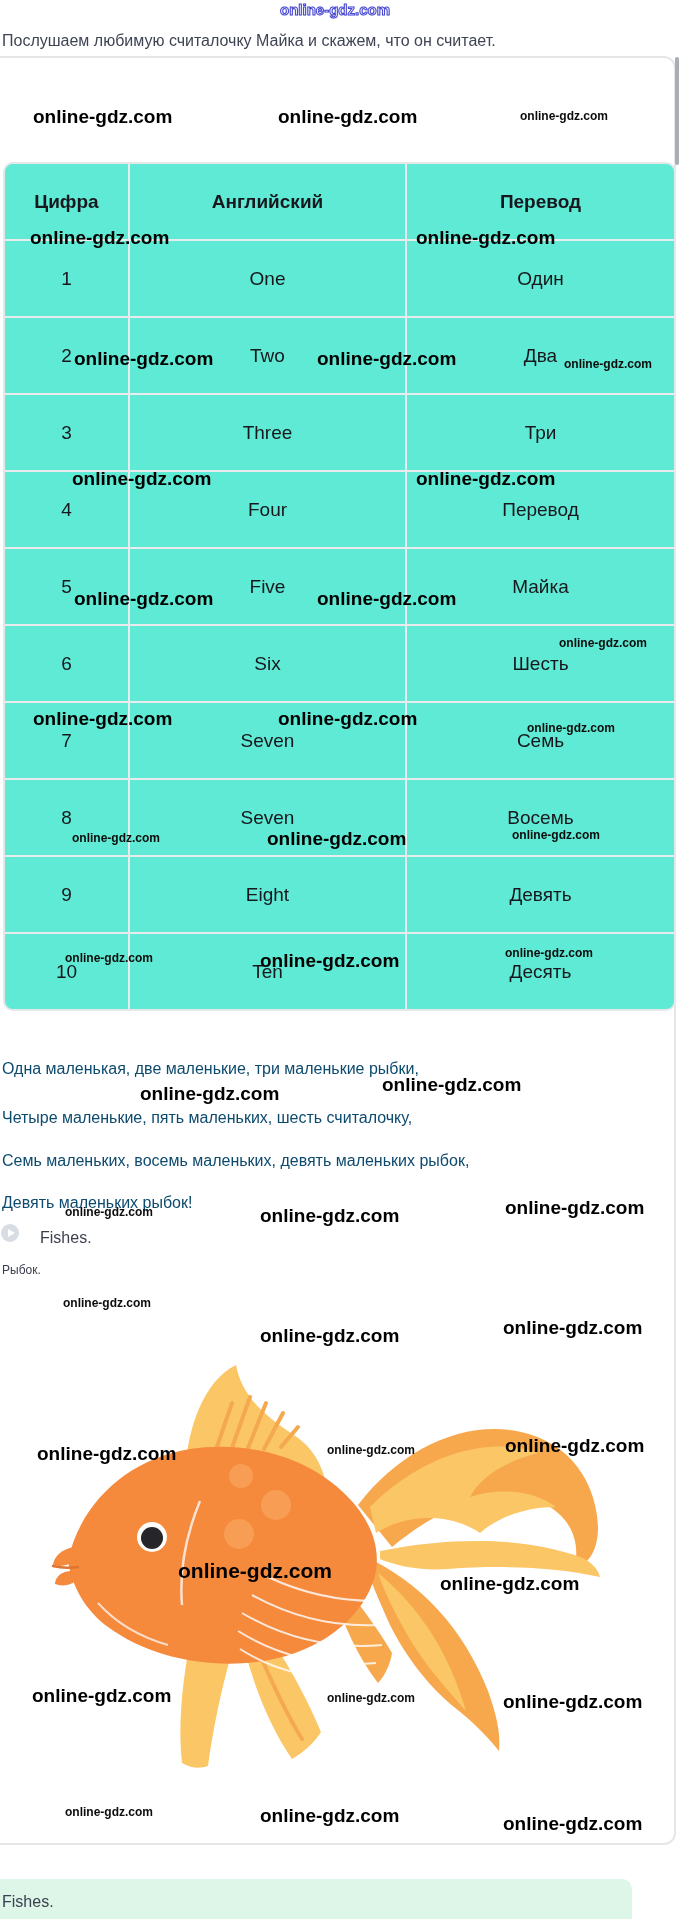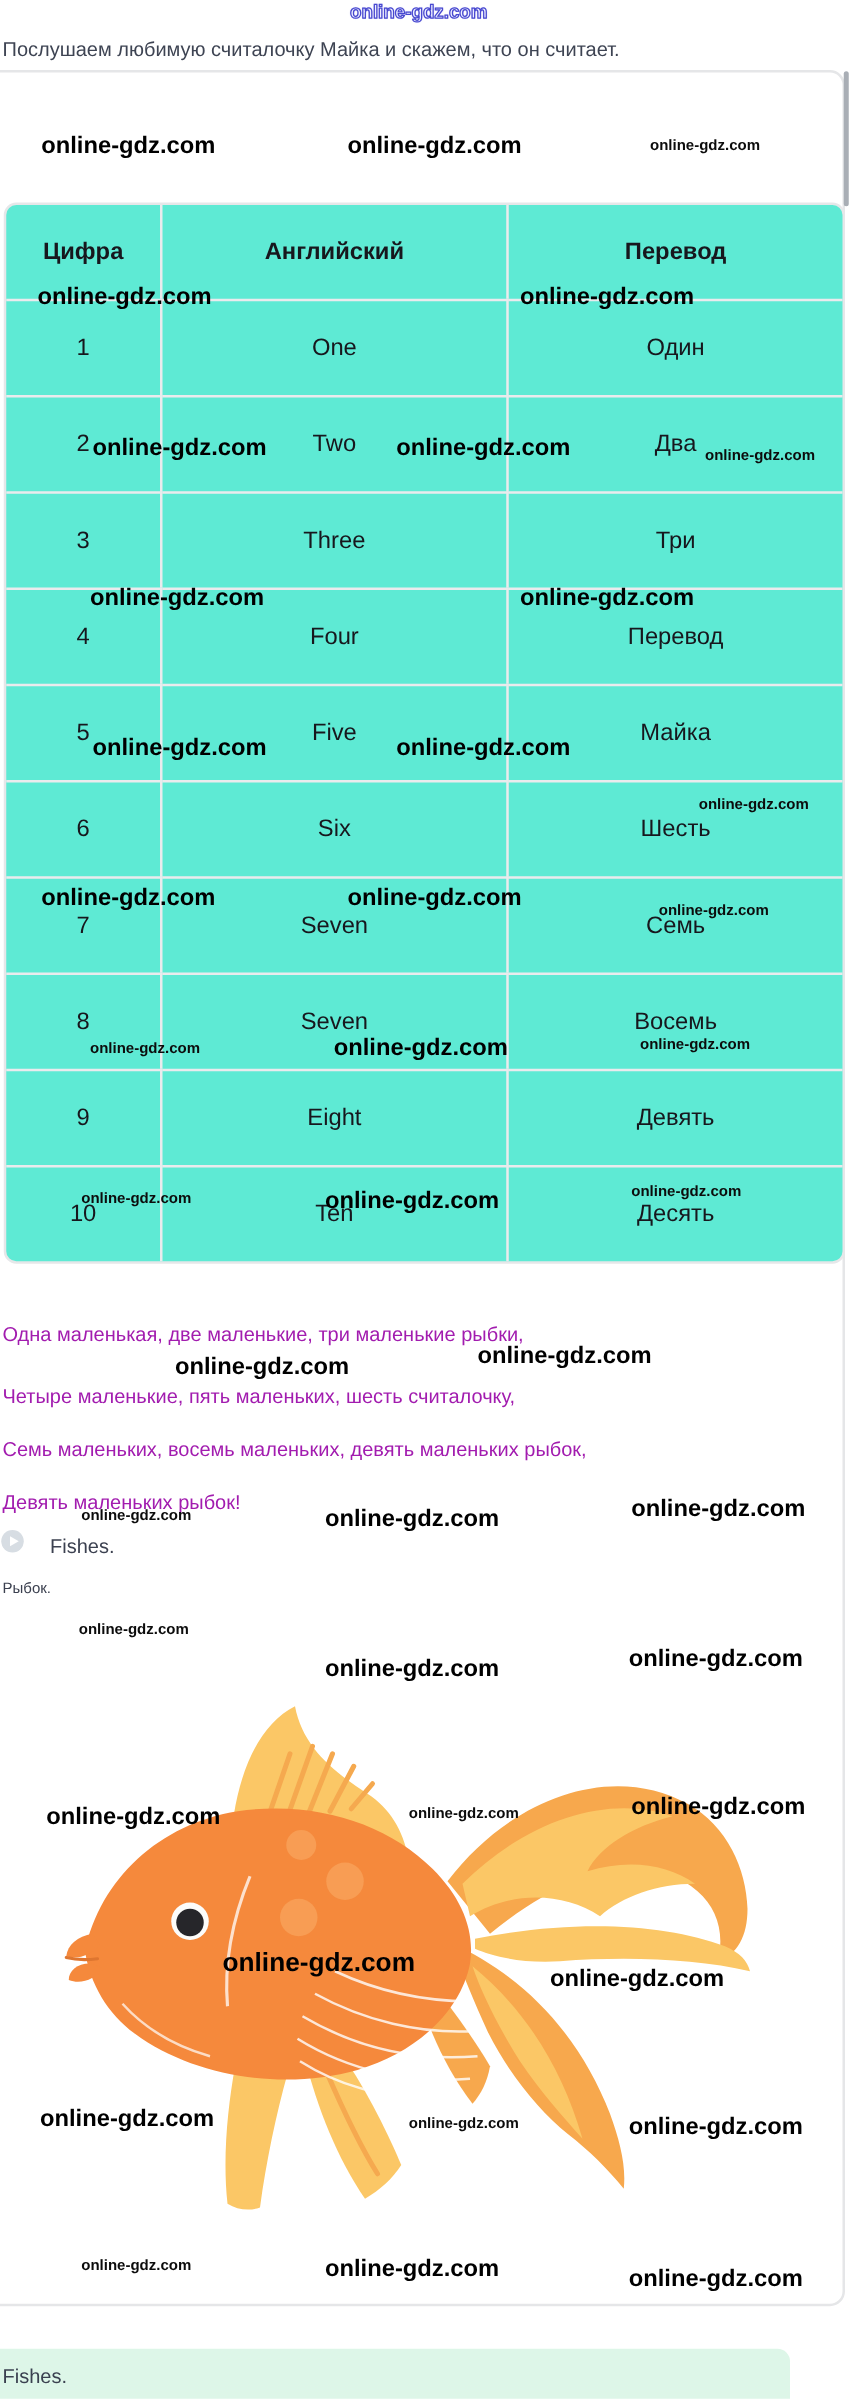--- a/index.html
+++ b/index.html
@@ -2,21 +2,21 @@
 <html><head>
 <meta charset="utf-8">
 <style>
   html,body{margin:0;padding:0;width:680px;height:1919px;background:#ffffff;
     font-family:"Liberation Sans",sans-serif;overflow:hidden;position:relative;}
   
   .card{position:absolute;left:-14px;top:56px;width:690px;height:1789px;background:#fff;
     border:2px solid #e5e6e8;border-radius:12px;box-sizing:border-box;}
   
   .instruction{position:absolute;left:2px;top:31px;font-size:16px;line-height:20px;color:#3e4453;white-space:nowrap;}
-  .rhyme-line{position:absolute;left:2px;font-size:16px;line-height:19px;color:#a21caf;white-space:nowrap;margin:0;}
+  .rhyme-line{position:absolute;left:2px;font-size:16px;line-height:19px;color:#0c4a6e;white-space:nowrap;margin:0;}
   
   table.numbers{position:absolute;left:3px;top:162px;width:673px;height:848px;border-collapse:separate;
     border-spacing:0;border:2px solid #e6e7e9;border-radius:10px;table-layout:fixed;
     font-size:19px;color:#17171d;text-align:center;box-sizing:border-box;background:#5eead4;}
   table.numbers th{font-weight:700;font-size:19px;}
   table.numbers th,table.numbers td{height:75px;vertical-align:middle;padding:0;}
   table.numbers tr th:nth-child(1),table.numbers tr td:nth-child(1),
   table.numbers tr th:nth-child(2),table.numbers tr td:nth-child(2){border-right:2px solid #eaebed;}
   table.numbers tr:not(:first-child) td{border-top:2px solid #eaebed;}
   

